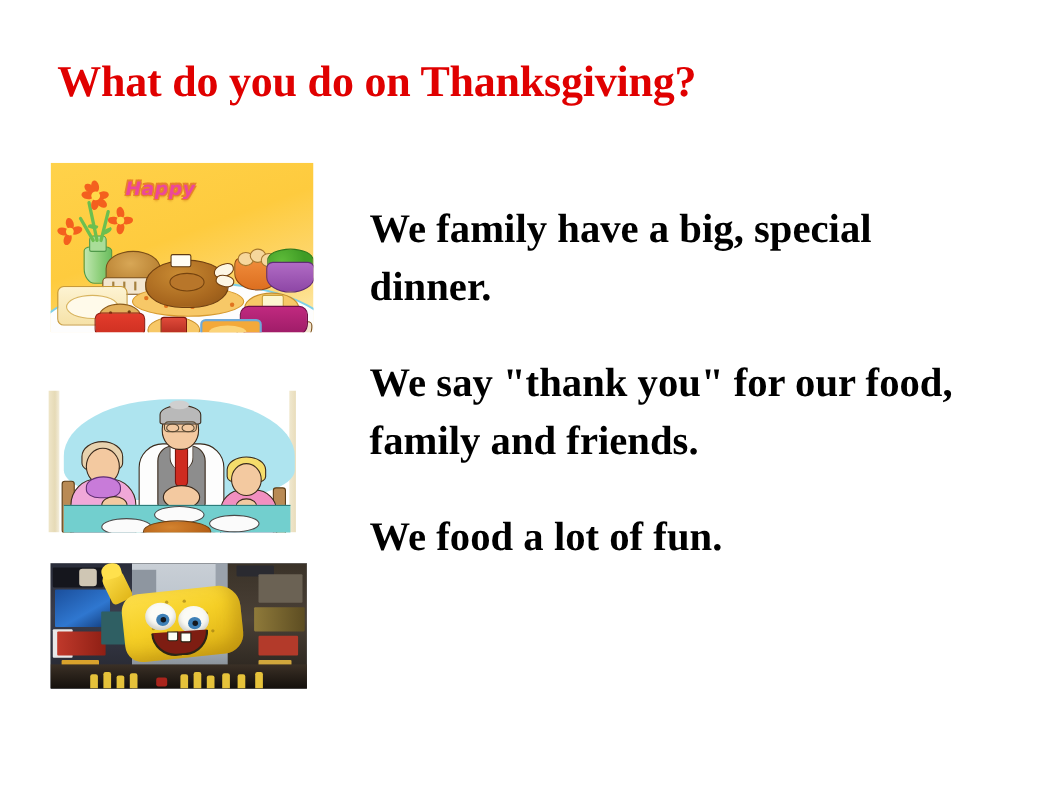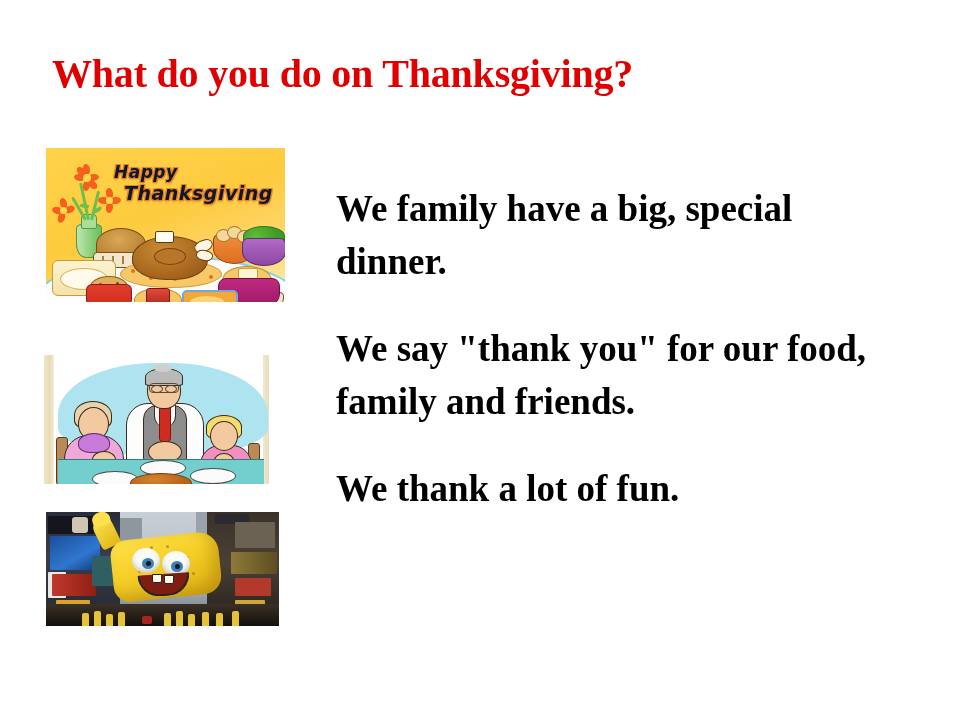--- a/index.html
+++ b/index.html
@@ -343,21 +343,21 @@
   .ht-wrap {
     position: absolute;
     left: 62px;
     top: 16px;
     width: 175px;
   }
   .ht-line {
     font-family: "DejaVu Sans", "Liberation Sans", sans-serif;
     font-weight: bold;
     font-style: italic;
-    color: #0f172a;
+    color: #ec4899;
     text-shadow:
       -1.2px -1.2px 0 #e8822a,
        1.2px -1.2px 0 #e8822a,
       -1.2px  1.2px 0 #e8822a,
        1.2px  1.2px 0 #e8822a,
        0 2px 2px rgba(190,100,20,.45);
     letter-spacing: 0.5px;
     line-height: 1.05;
     white-space: nowrap;
   }
@@ -770,21 +770,20 @@
     <div class="f-el bowl-red"></div>
 
     <div class="f-el cran-plate"></div>
     <div class="f-el cran-block"></div>
 
     <div class="f-el casserole"></div>
     <div class="f-el casserole-swirl"></div>
 
     <div class="ht-wrap no-sel">
       <div class="ht-line l1">Happy</div>
-      <div class="ht-line l2">Thanksgiving</div>
     </div>
   </div>
 
   <div class="pic" id="pic-family">
     <div class="fam-bg"></div>
     <div class="fam-strip"></div>
     <div class="fam-strip right"></div>
     <div class="fam-sky"></div>
 
     <div class="f2 chair-l"></div>
@@ -873,16 +872,16 @@
       <span class="band" style="position:absolute;left:156px;bottom:0;width:7px;height:14px;"></span>
       <span class="band" style="position:absolute;left:170px;bottom:0;width:7px;height:13px;"></span>
       <span class="band" style="position:absolute;left:186px;bottom:0;width:7px;height:15px;"></span>
       <span style="position:absolute;left:96px;bottom:2px;width:10px;height:8px;background:#a8241c;border-radius:2px;"></span>
     </div>
   </div>
 
   <div class="body-col">
     <p class="para p1 no-sel">We family have a big, special dinner.</p>
     <p class="para p2 no-sel">We say "thank you" for our food, family and friends.</p>
-    <p class="para p3 no-sel">We thank a lot of fun.</p>
+    <p class="para p3 no-sel">We food a lot of fun.</p>
   </div>
 
 </div>
 
 </body></html>

